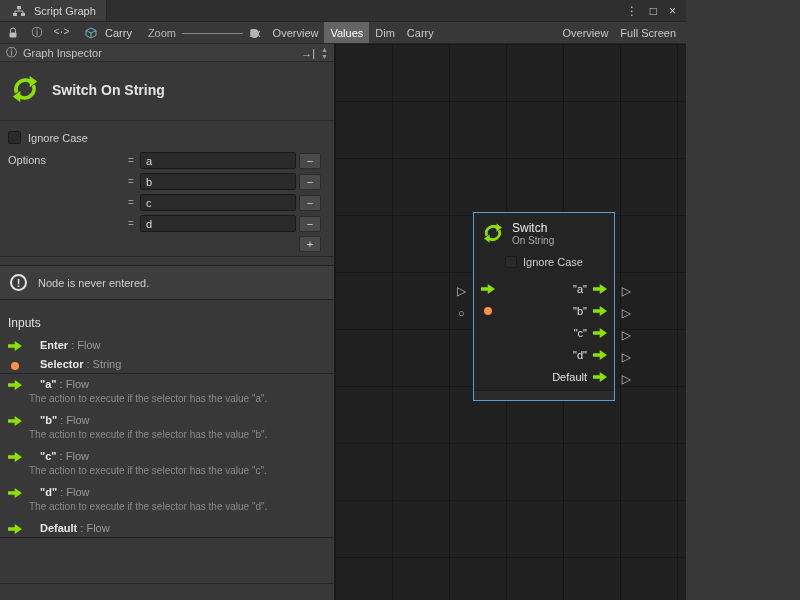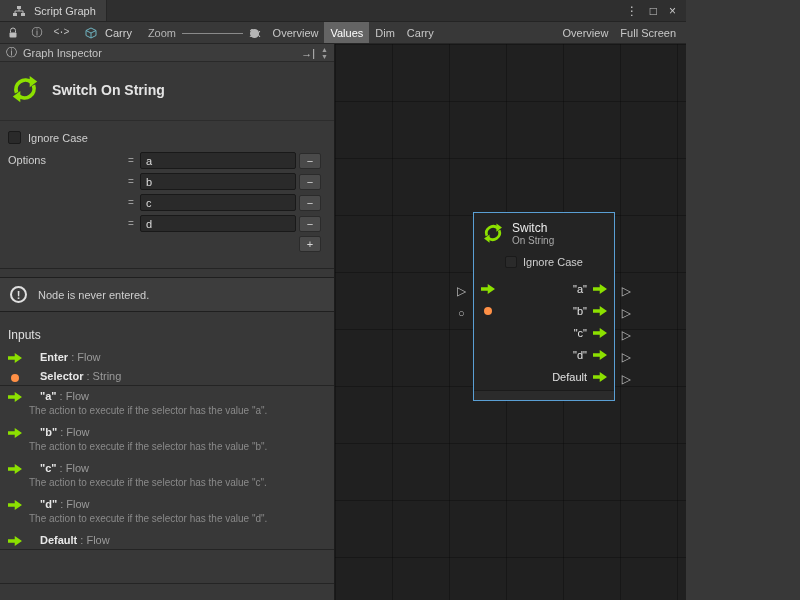--- a/index.html
+++ b/index.html
@@ -36,21 +36,21 @@
   .insp-header { height:18px; background:#3c3c3c; border-bottom:1px solid #292929; display:flex; align-items:center; padding:0 6px; gap:6px; color:#c4c4c4; flex:none; }
   .spacer { flex:1; }
   .scroll-arrows { display:flex; flex-direction:column; line-height:7px; font-size:7px; color:#9a9a9a; text-align:center; }
 
   .title-block { display:flex; align-items:center; gap:12px; padding:12px 10px 14px 10px; border-bottom:1px solid #2c2c2c; flex:none;font-weight:bold; }
   .title-text { font-size:14px; color:#e4e4e4; }
 
   .checkbox { width:13px; height:13px; background:#2a2a2a; border:1px solid #1a1a1a; border-radius:2px; flex:none; }
   .ignore-row { display:flex; align-items:center; gap:7px; margin:10px 8px 2px 8px; }
 
-  .options-row { display:flex; align-items:flex-start; margin:6px 8px 16px 8px; }
+  .options-row { display:flex; align-items:flex-start; margin:6px 8px 4px 8px; }
   .options-label { padding-top:2px; color:#cfcfcf; }
   .options-list { margin-left:auto; margin-right:5px; width:196px; }
   .opt-row { display:flex; align-items:center; gap:3px; margin-bottom:4px; }
   .opt-handle { color:#9a9a9a; width:12px; text-align:center; font-size:10px; }
   .opt-field { flex:1; height:17px; background:#2a2a2a; border:1px solid #191919; border-radius:2px; color:#dcdcdc; font-family:inherit; font-size:11px; padding:0 5px; }
   .opt-minus, .opt-plus { width:22px; height:16px; background:#4a4a4a; border:1px solid #2b2b2b; border-radius:2px; color:#d8d8d8; display:flex; align-items:center; justify-content:center; font-size:11px; }
   .opt-plus-row { display:flex; justify-content:flex-end; margin-top:2px; }
 
   .divider { border-top:1px solid #242424; flex:none; }
 

